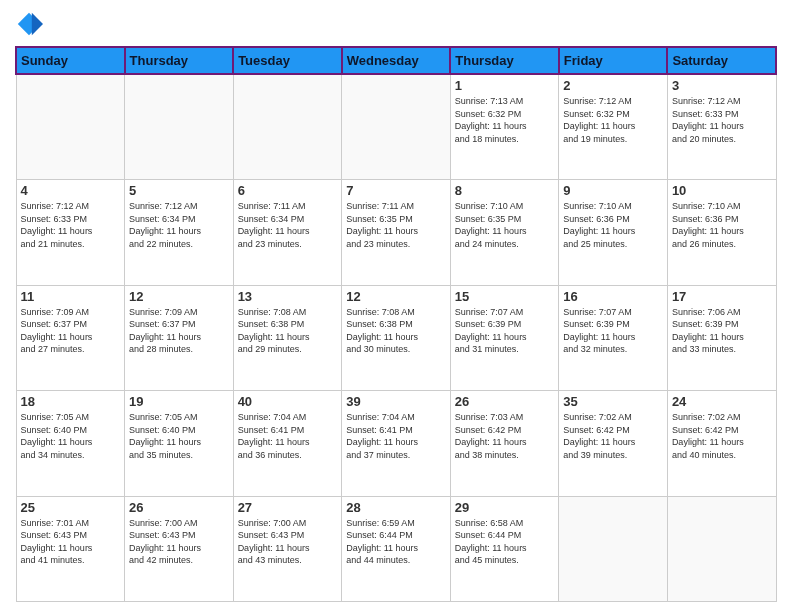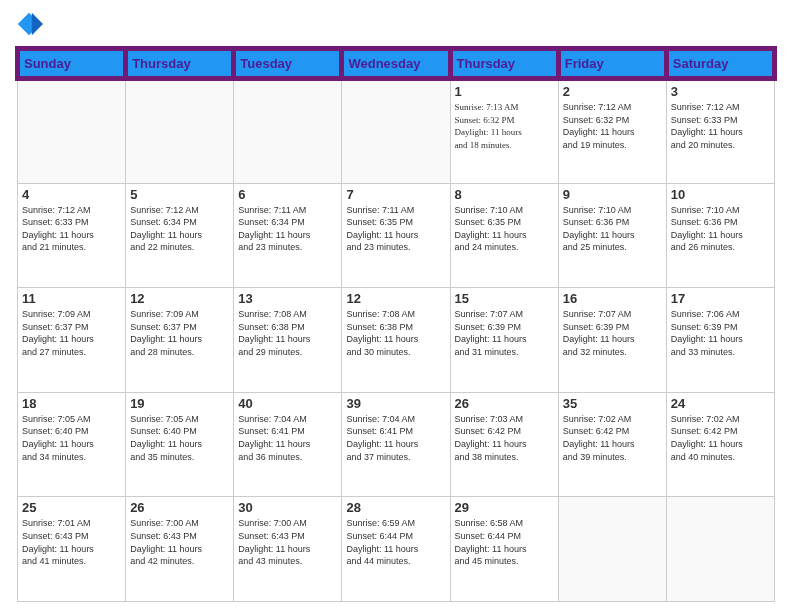--- a/index.html
+++ b/index.html
@@ -54,26 +54,26 @@
       color: #555;
     }
     .calendar {
       flex: 1;
       border-collapse: collapse;
       width: 100%;
       table-layout: fixed;
     }
     .calendar th {
       background: #2196F3;
-      color: #4c1d95;
+      color: #0f172a;
       font-size: 13px;
       font-weight: bold;
       padding: 5px 4px;
       text-align: left;
-      border: 5px solid #701a75;
+      border: 2px solid #701a75;
     }
     .calendar td {
       border: 1px solid #ccc;
       vertical-align: top;
       padding: 3px 4px;
       font-size: 9.5px;
       color: #333;
       height: 88px;
     }
     .calendar td.empty {
@@ -126,21 +126,21 @@
         </tr>
     </thead>
     <tbody id="calendar-body">
     <tr>
           <td class="empty"></td>
           <td class="empty"></td>
           <td class="empty"></td>
           <td class="empty"></td>
           <td>
             <span class="day-number">1</span>
-            <div class="day-info" style="white-space: pre-line; font-family: Liberation Serif, serif;">Sunrise: 7:13 AM
+            <div class="day-info" style="white-space: pre-line;">Sunrise: 7:13 AM
 Sunset: 6:32 PM
 Daylight: 11 hours
 and 18 minutes.</div>
           </td>
           <td>
             <span class="day-number">2</span>
             <div class="day-info" style="white-space: pre-line;">Sunrise: 7:12 AM
 Sunset: 6:32 PM
 Daylight: 11 hours
 and 19 minutes.</div>
@@ -315,21 +315,21 @@
 and 41 minutes.</div>
           </td>
           <td>
             <span class="day-number">26</span>
             <div class="day-info" style="white-space: pre-line;">Sunrise: 7:00 AM
 Sunset: 6:43 PM
 Daylight: 11 hours
 and 42 minutes.</div>
           </td>
           <td>
-            <span class="day-number">30</span>
+            <span class="day-number">27</span>
             <div class="day-info" style="white-space: pre-line;">Sunrise: 7:00 AM
 Sunset: 6:43 PM
 Daylight: 11 hours
 and 43 minutes.</div>
           </td>
           <td>
             <span class="day-number">28</span>
             <div class="day-info" style="white-space: pre-line;">Sunrise: 6:59 AM
 Sunset: 6:44 PM
 Daylight: 11 hours

